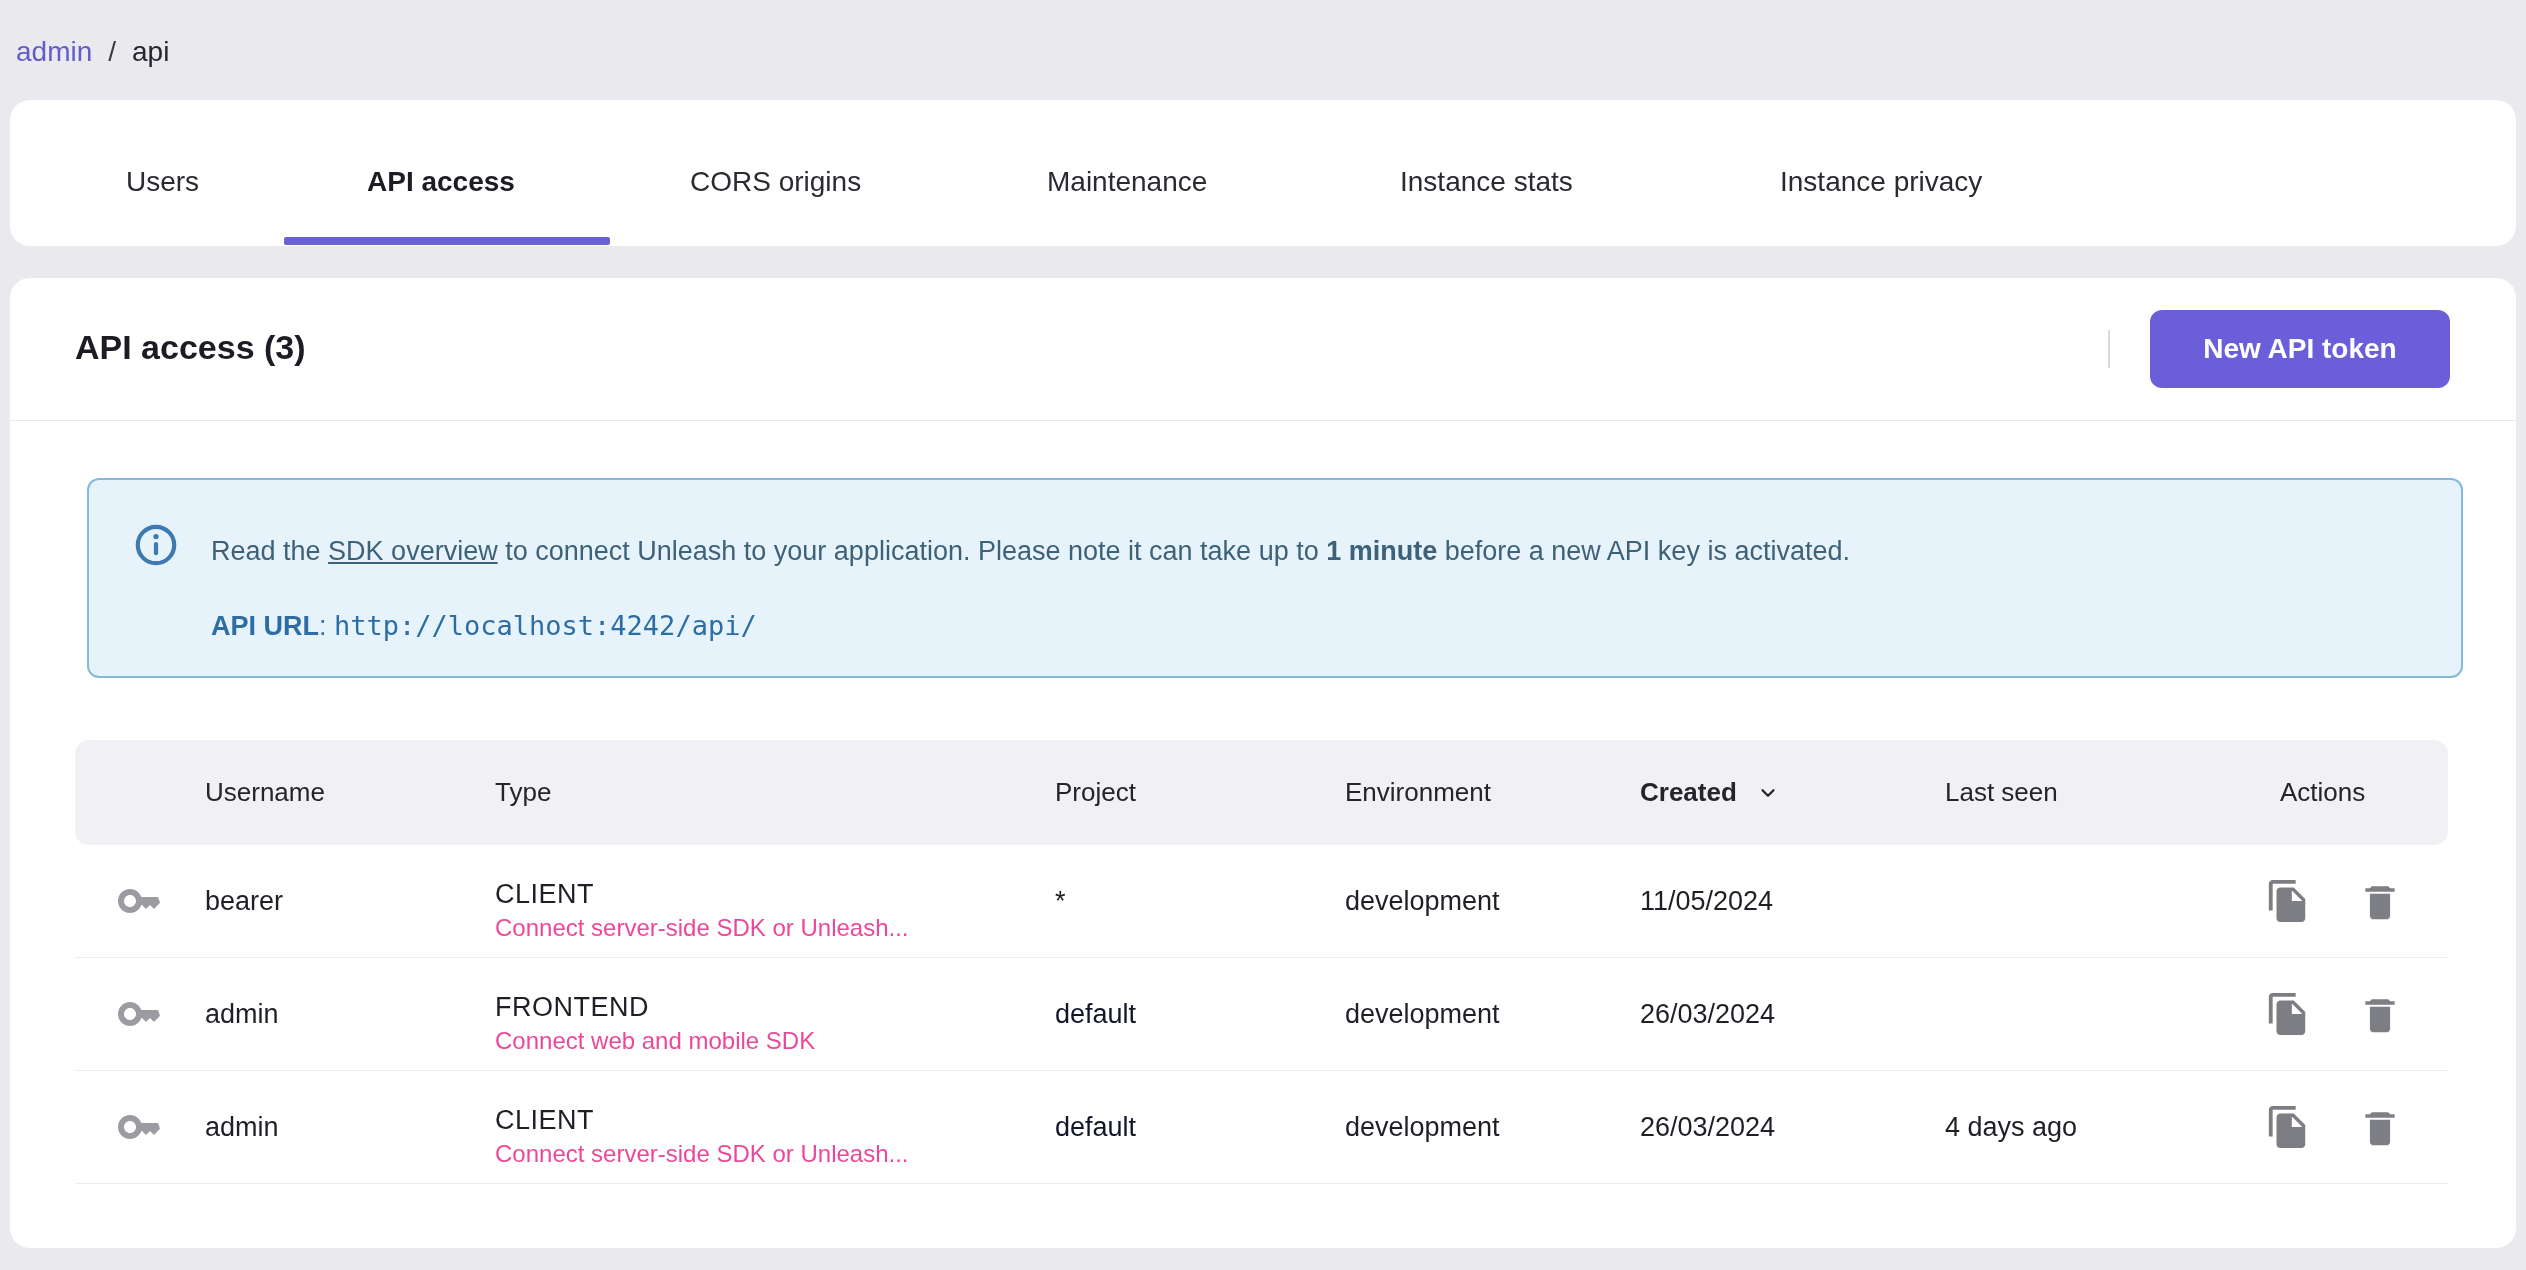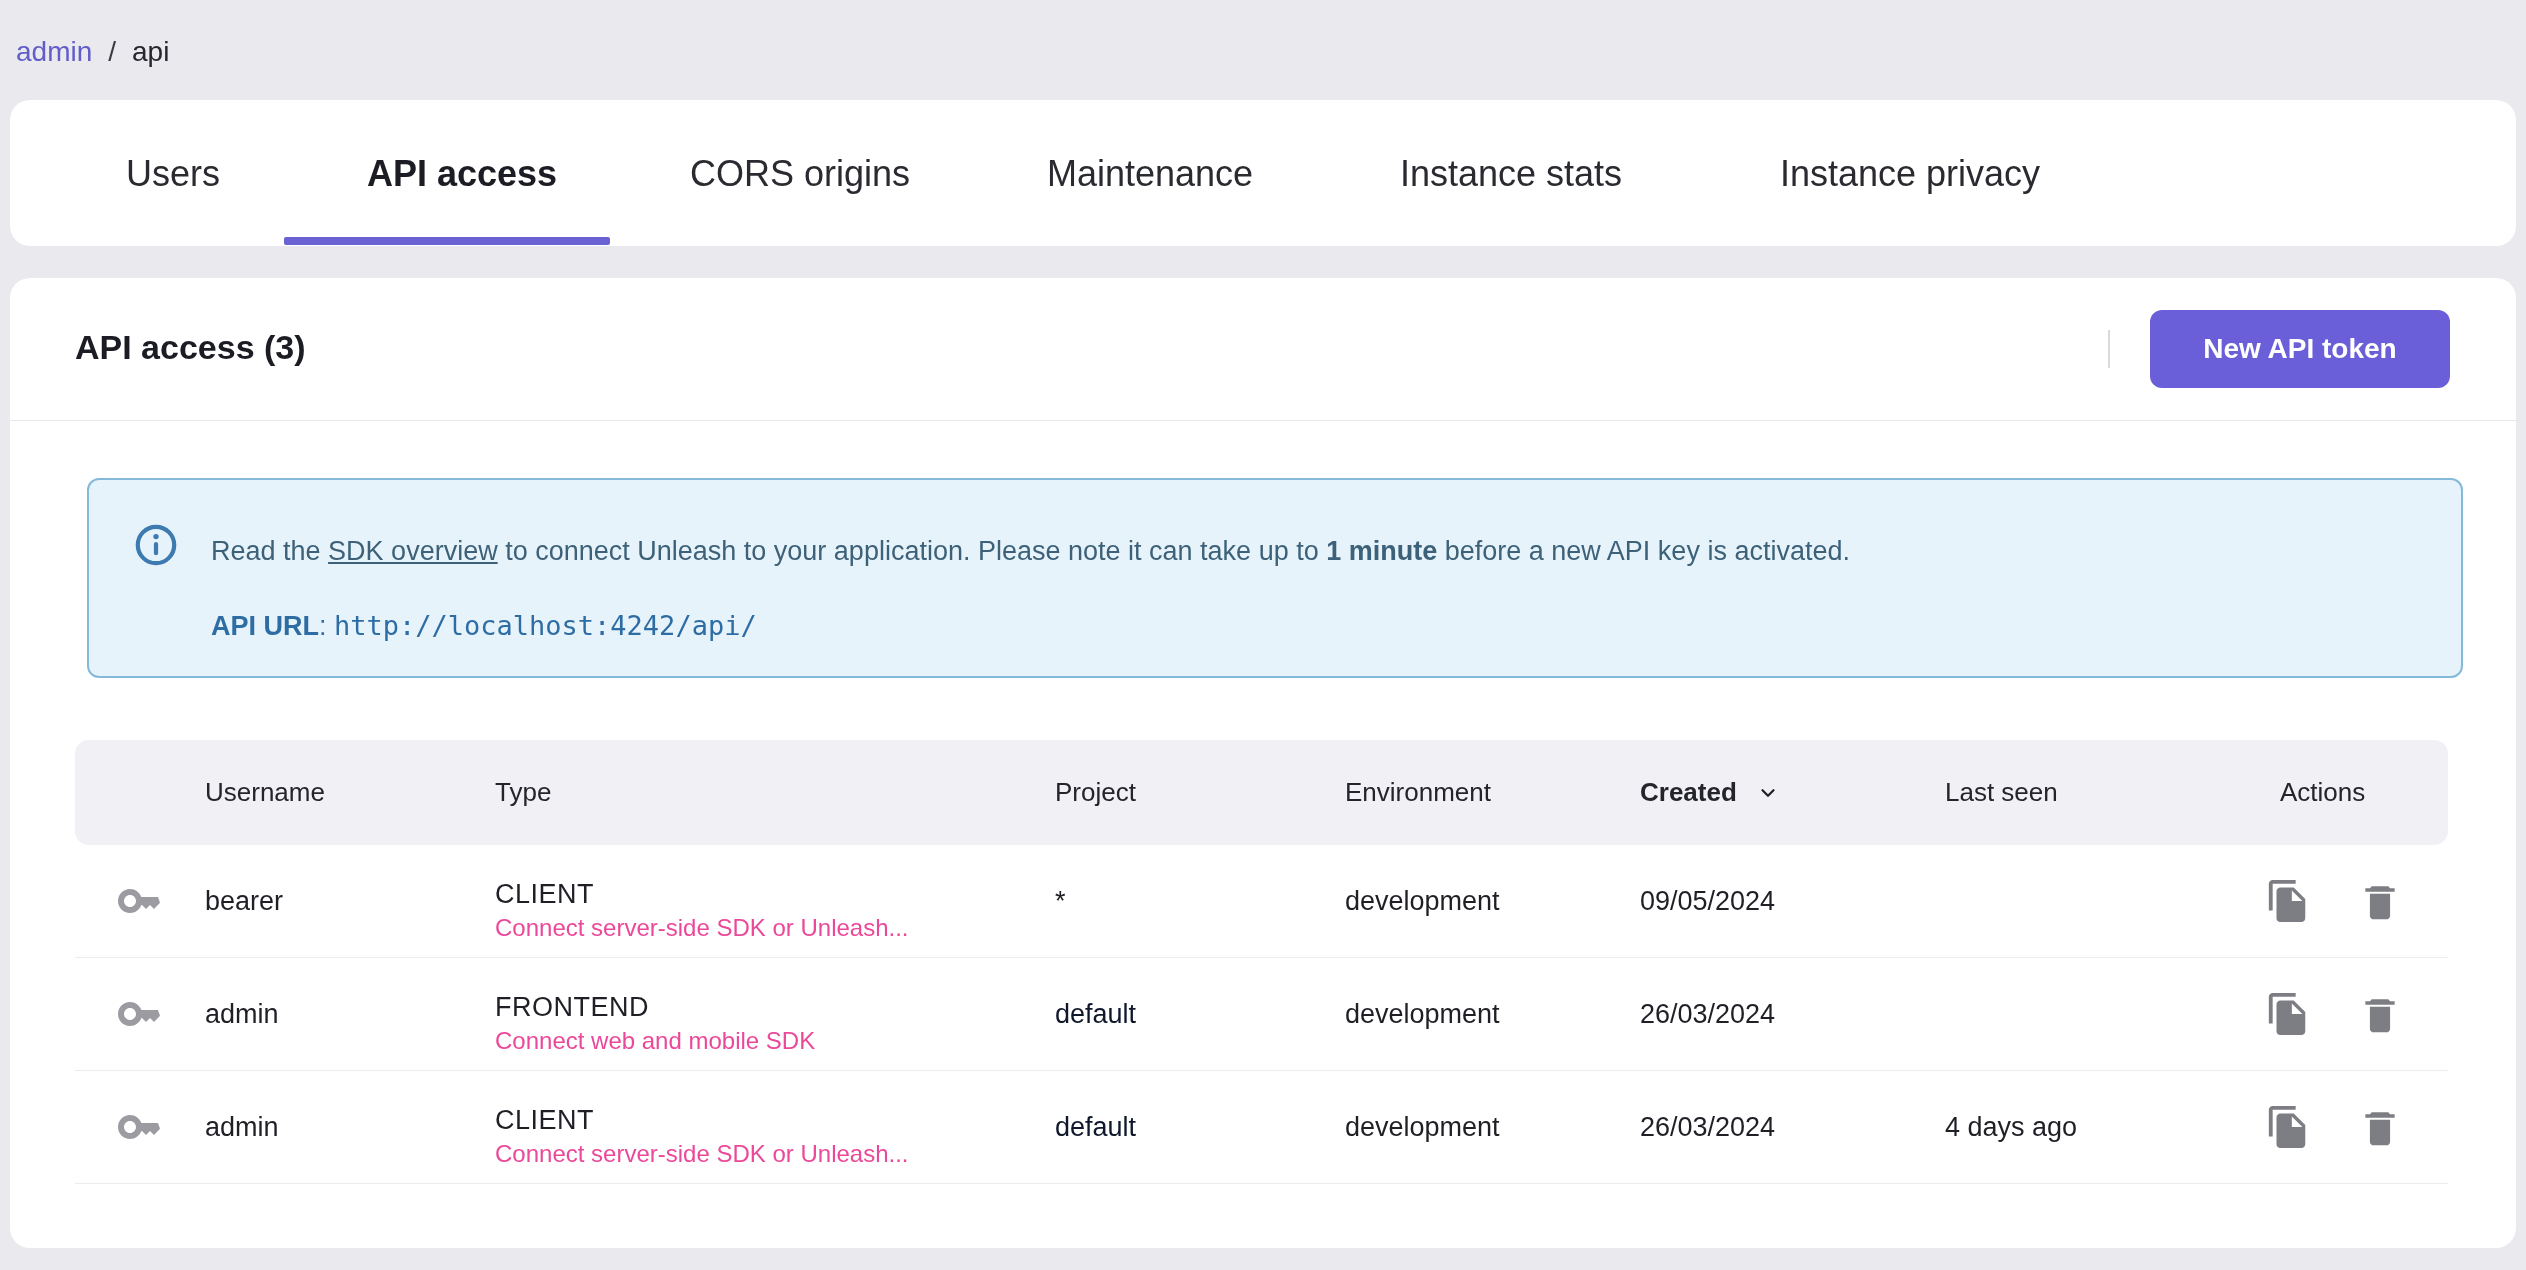--- a/index.html
+++ b/index.html
@@ -12,21 +12,21 @@
     overflow:hidden;
   }
   
   .breadcrumb { position:absolute; left:16px; top:36px; font-size:28px; display:flex; gap:16px; align-items:center; }
   .crumb-link { color:#635dc9; cursor:pointer; }
   .crumb-sep { color:#3a3a42; }
   .crumb-current { color:#26262e; }
 
   
   .tab-card { position:absolute; left:10px; top:100px; width:2506px; height:146px; background:#ffffff; border-radius:20px; }
-  .tab { position:absolute; top:56px; height:36px; line-height:36px; font-size:36px; color:#2a2a31; cursor:pointer; white-space:nowrap; }
+  .tab { position:absolute; top:64px; height:36px; line-height:36px; font-size:28px; color:#2a2a31; cursor:pointer; white-space:nowrap; }
   .tab.active { font-weight:700; color:#1c1c24; }
   .tab-underline { position:absolute; left:274px; top:137px; width:326px; height:8px; background:#6a62d2; border-radius:2px; }
 
   
   .main-card { position:absolute; left:10px; top:278px; width:2506px; height:970px; background:#ffffff; border-radius:20px; }
 
   .page-title { position:absolute; left:65px; top:50px; font-size:34px; color:#1c1c24; }
 
   .search-box {
     position:absolute; left:1247px; top:30px; width:796px; height:79px;
@@ -150,21 +150,21 @@
         <path d="M21 10h-8.35C11.83 7.67 9.61 6 7 6c-3.31 0-6 2.69-6 6s2.69 6 6 6c2.61 0 4.83-1.67 5.65-4H13l2 2 2-2 2 2 3-3.08L21 10zM7 15c-1.65 0-3-1.35-3-3s1.35-3 3-3 3 1.35 3 3-1.35 3-3 3z"></path>
       </svg>
     </div>
     <div>bearer</div>
     <div class="type-cell">
       <span class="type-label">CLIENT</span>
       <span class="type-desc">Connect server-side SDK or Unleash...</span>
     </div>
     <div>*</div>
     <div>development</div>
-    <div>09/05/2024</div>
+    <div>11/05/2024</div>
     <div></div>
     <div class="actions-cell">
       <button class="icon-btn">
         <span style="display:flex">
           <svg width="46" height="46" viewBox="0 0 24 24" fill="#7d7d84">
             <path d="M16 1H4c-1.1 0-2 .9-2 2v14h2V3h12V1zm-1 4l6 6v10c0 1.1-.9 2-2 2H7.99C6.89 23 6 22.1 6 21l.01-14c0-1.1.89-2 1.99-2h7zm-1 7h5.5L14 6.5V12z"></path>
           </svg>
         </span>
       </button>
       <button class="icon-btn">

